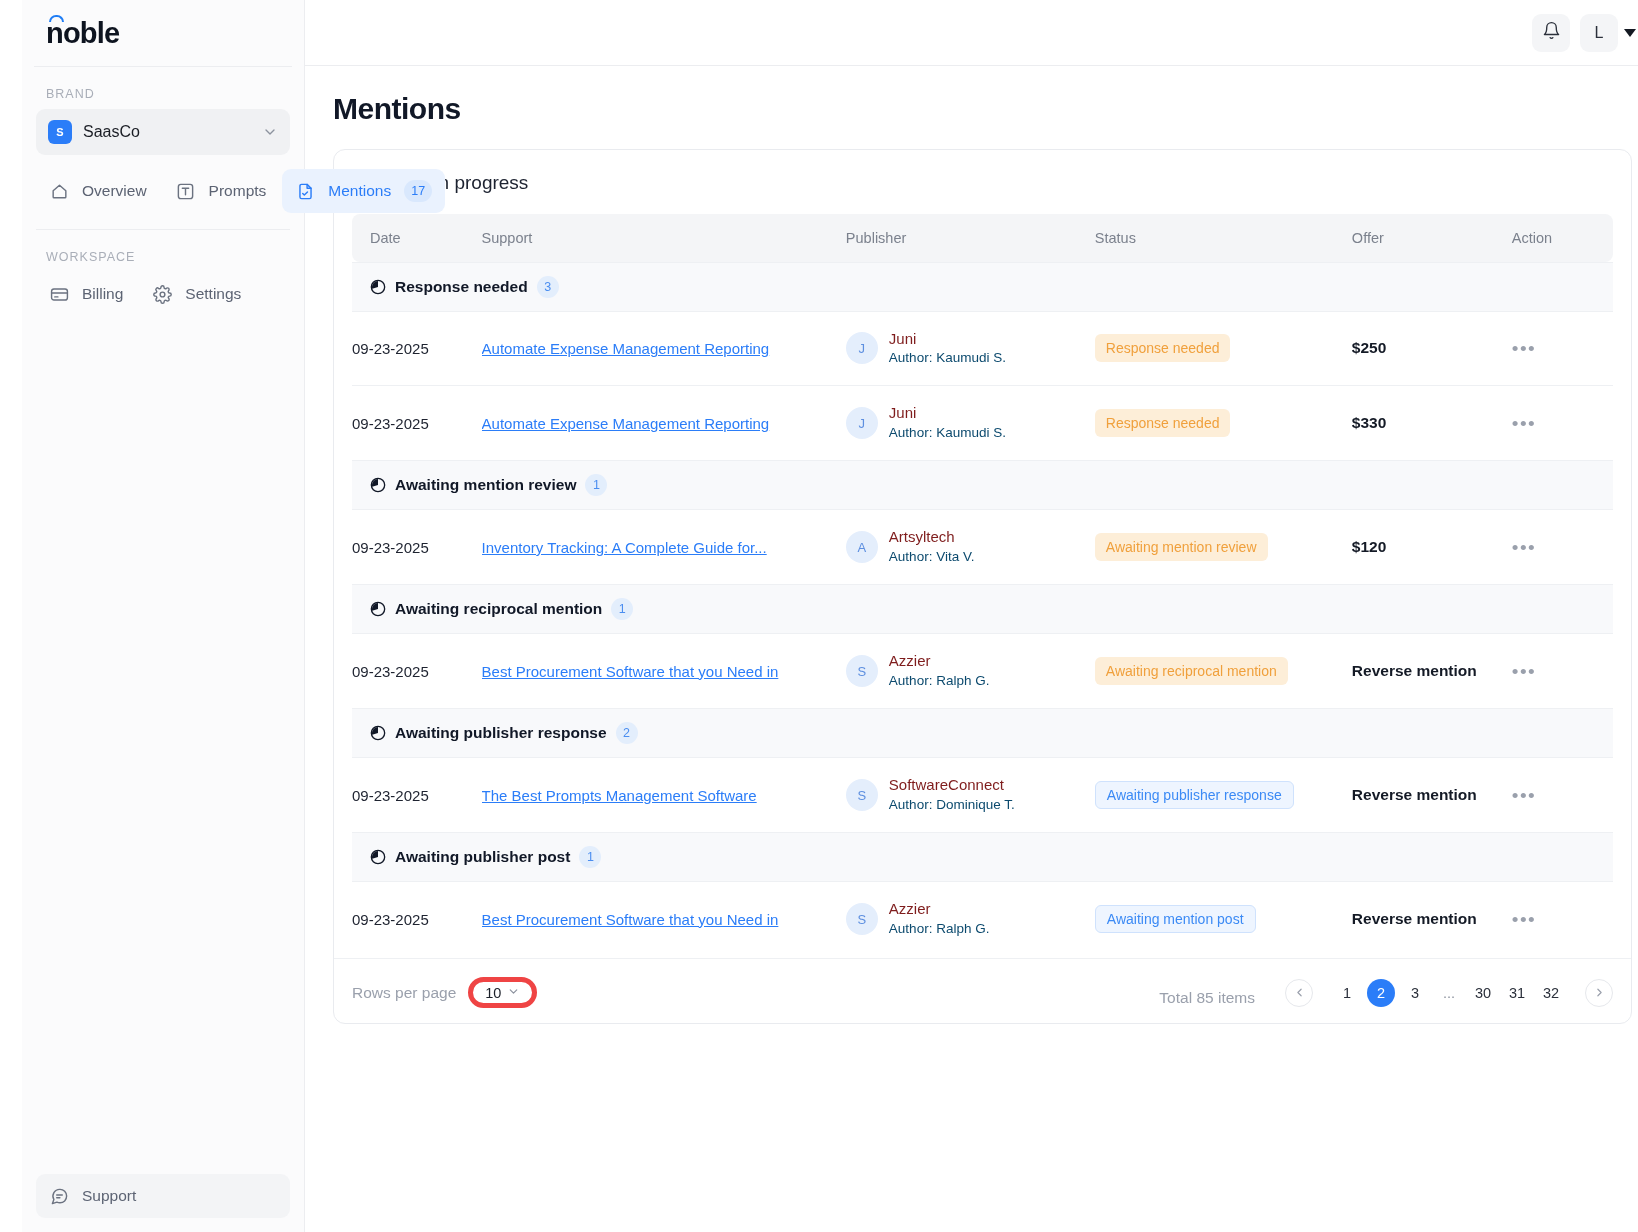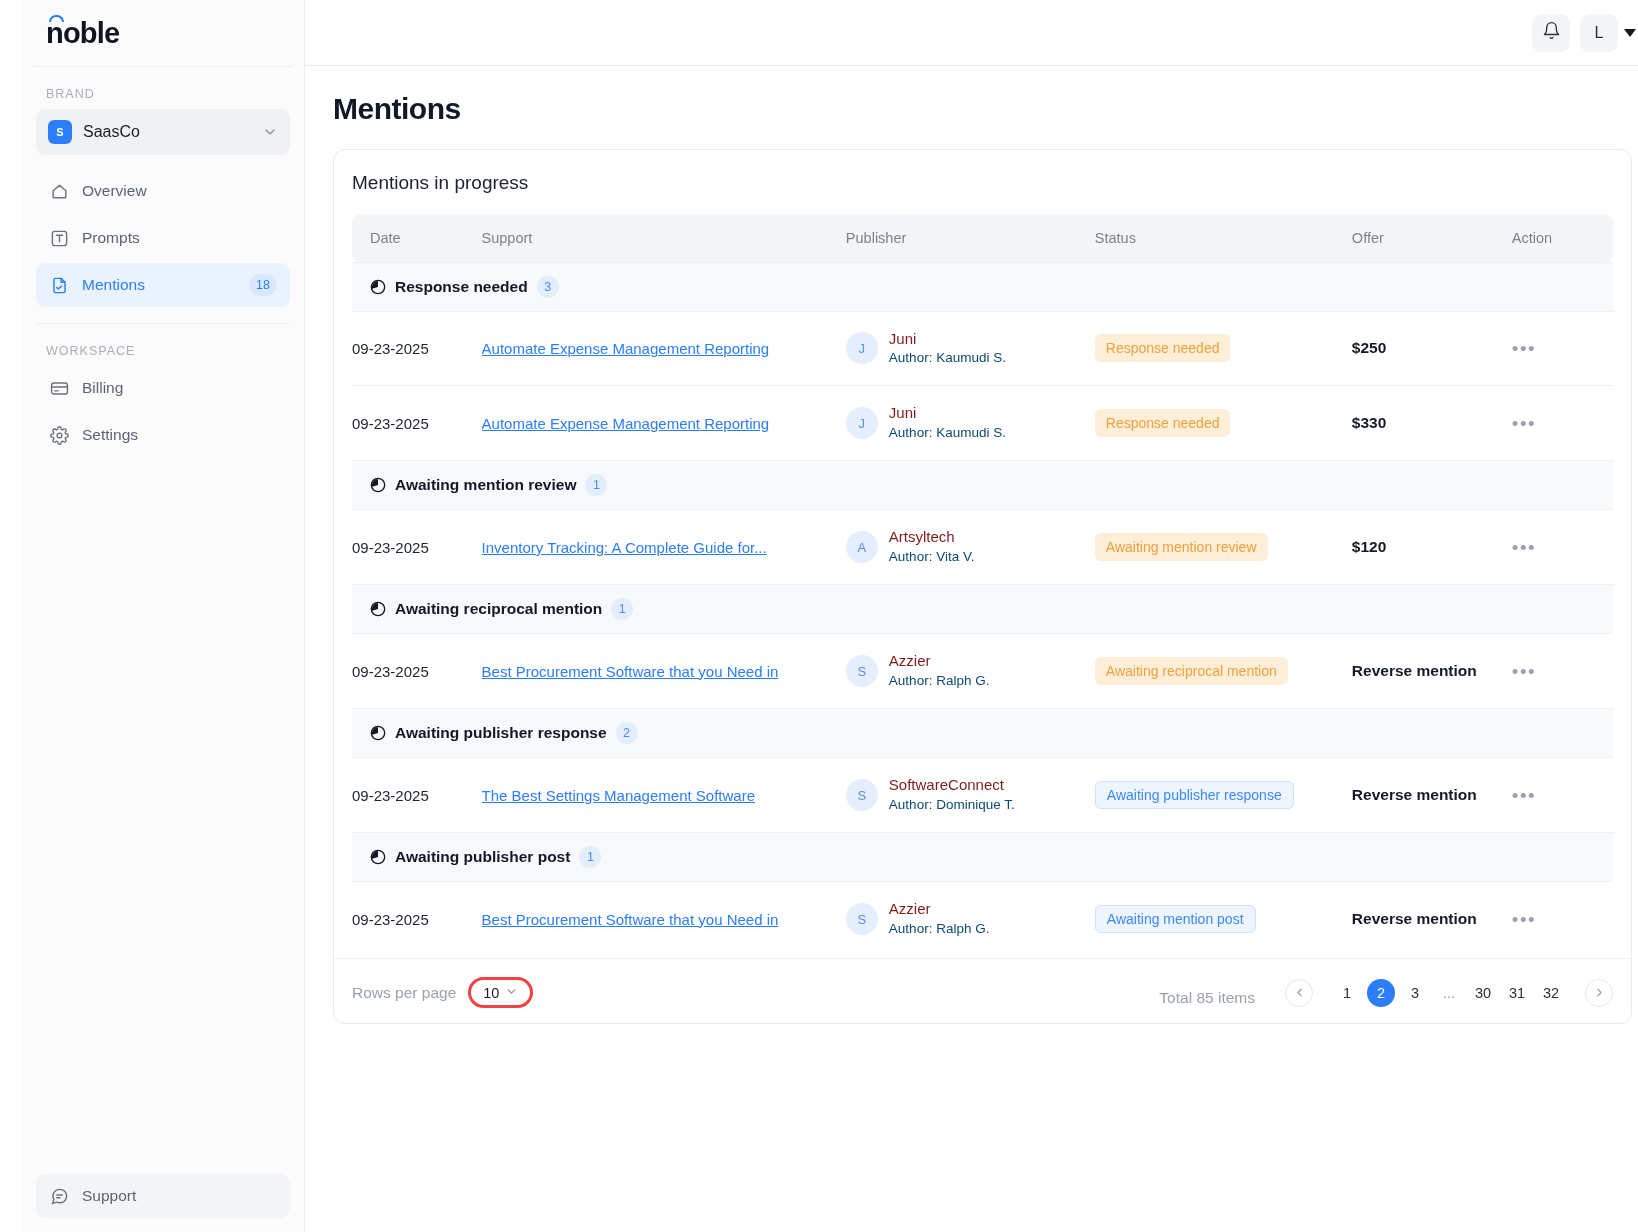--- a/index.html
+++ b/index.html
@@ -43,21 +43,21 @@
     padding: 0 12px; gap: 11px; cursor: pointer;
   }
   .brand-badge {
     width: 24px; height: 24px; border-radius: 6px; background: #2b7df8;
     color: #fff; font-size: 11px; font-weight: 600;
     display: flex; align-items: center; justify-content: center;
   }
   .brand-name { font-size: 16px; color: #1a1d24; flex: 1; }
   .chev { color: #8c929e; display: flex; }
 
-  .nav { padding: 14px 14px 0 14px; display: flex; flex-direction: column; gap: 3px; }
+  .nav { padding: 14px 14px 0 14px; display: flex; flex-direction: row; gap: 3px; }
   .nav-item {
     height: 44px; border-radius: 9px; display: flex; align-items: center;
     gap: 13px; padding: 0 13px; cursor: pointer;
     color: #5c6373; font-size: 15.5px;
   }
   .nav-item .ico { width: 20px; height: 20px; display: flex; align-items: center; justify-content: center; color: #6b7280; }
   .nav-item.active { background: #eaf2fe; color: #2b7df8; }
   .nav-item.active .ico { color: #2b7df8; }
   .nav-label { flex: 1; }
   .nav-count {
@@ -174,21 +174,21 @@
   .offer { font-size: 15.5px; font-weight: 700; color: #141a26; white-space: nowrap; }
   .dots { color: #9aa0ac; font-size: 19px; letter-spacing: 1.5px; cursor: pointer; line-height: 1; }
 
   .card-footer {
     display: flex; align-items: center; justify-content: space-between;
     padding: 18px 18px 20px 18px; border-top: 1px solid #eef0f3; margin-top: 2px;
   }
   .rpp { display: flex; align-items: center; gap: 12px; }
   .rpp-label { color: #9aa0ac; font-size: 15.5px; }
   .rpp-select {
-    border: 3px solid #ef4444; border-radius: 16px; height: 31px;
+    border: 5px solid #ef4444; border-radius: 16px; height: 31px;
     display: flex; align-items: center; gap: 6px; padding: 0 12px;
     font-size: 14.5px; color: #1b2029; cursor: pointer; background: #fff;
   }
   .pager { display: flex; align-items: flex-end; gap: 20px; }
   .total { color: #9aa0ac; font-size: 15.5px; margin-right: 10px; }
   .pg {
     min-width: 28px; height: 28px; border-radius: 14px;
     display: flex; align-items: center; justify-content: center;
     font-size: 14.5px; color: #2b303b; cursor: pointer; padding: 0 5px;
   }
@@ -239,21 +239,21 @@
       </div>
       <div class="nav-item active">
         <span class="ico">
           <svg width="19" height="19" viewBox="0 0 24 24" fill="none" stroke="currentColor" stroke-width="1.8" stroke-linecap="round" stroke-linejoin="round">
               <path d="M14 3H7a2 2 0 0 0-2 2v14a2 2 0 0 0 2 2h10a2 2 0 0 0 2-2V8z"></path>
               <polyline points="14 3 14 8 19 8"></polyline>
               <polyline points="8.5 14.5 10.5 16.5 14.5 12.5"></polyline>
             </svg>
         </span>
         <span class="nav-label">Mentions</span>
-        <span class="nav-count">18</span>
+        <span class="nav-count">17</span>
       </div>
     </nav>
 
     <div class="side-div2"></div>
     <div class="section-label">WORKSPACE</div>
 
     <nav class="nav" style="padding-top:0">
       <div class="nav-item">
         <span class="ico">
           <svg width="19" height="19" viewBox="0 0 24 24" fill="none" stroke="currentColor" stroke-width="1.8" stroke-linecap="round" stroke-linejoin="round">
@@ -435,21 +435,21 @@
                         </svg>
                       </span>
                       <span class="group-name">Awaiting publisher response</span>
                       <span class="group-count">2</span>
                     </div>
                   </td>
                 </tr>
                 <tr class="row">
                   <td class="c-date">09-23-2025</td>
                   <td>
-                    <a class="article-link" title="The Best Expense Management Software">The Best Settings Management Software</a>
+                    <a class="article-link" title="The Best Expense Management Software">The Best Prompts Management Software</a>
                   </td>
                   <td>
                     <div class="pub-cell">
                       <span class="avatar-c">S</span>
                       <span><span class="pub-name">SoftwareConnect</span><br><span class="pub-author">Author: Dominique T.</span></span>
                     </div>
                   </td>
                   <td><span class="badge blue">Awaiting publisher response</span></td>
                   <td><span class="offer">Reverse mention</span></td>
                   <td><span class="dots">•••</span></td>

